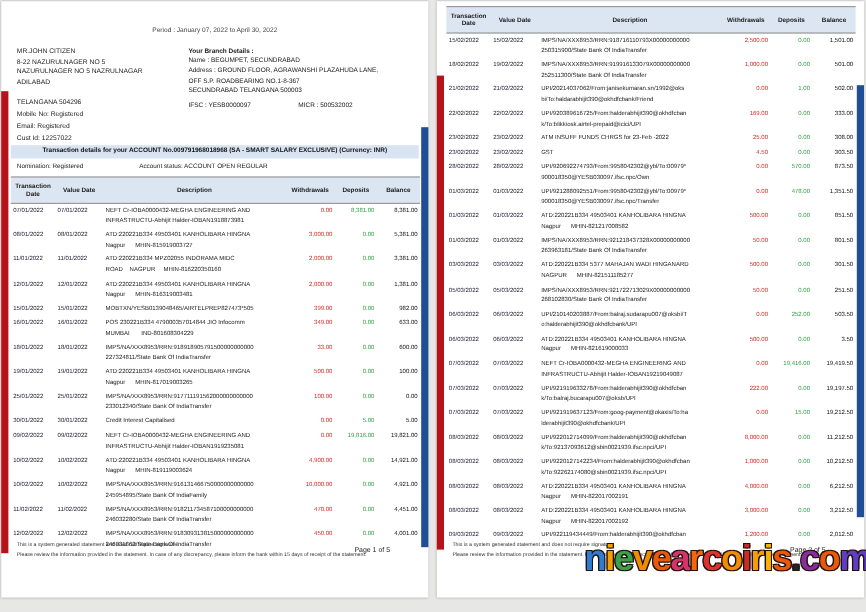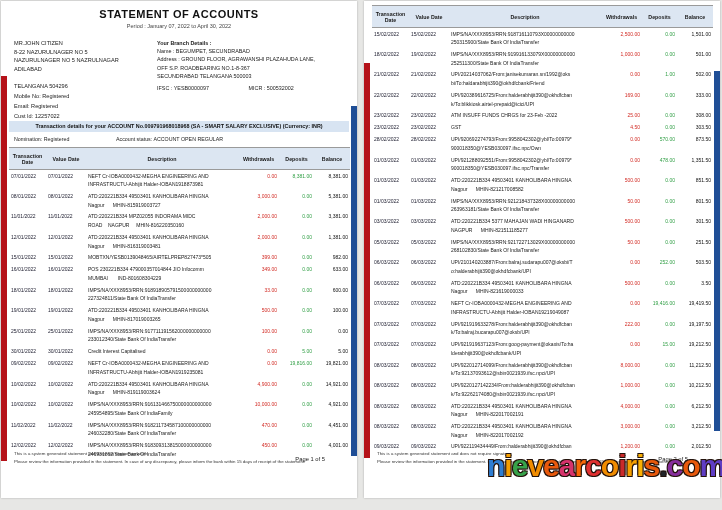--- a/index.html
+++ b/index.html
@@ -62,21 +62,20 @@
     text-shadow:-1px -1px 0 #23120b,1px -1px 0 #23120b,-1px 1px 0 #23120b,1px 1px 0 #23120b;
   }
 </style>
 </head>
 <body>
 
 <div class="page" id="page1">
   <div class="stripe red"></div>
   <div class="stripe blue"></div>
 
-  <div class="title">STATEMENT OF ACCOUNTS</div>
   <div class="period">Period : January 07, 2022 to April 30, 2022</div>
 
   <div class="cust-block">
     <div>MR.JOHN CITIZEN</div>
     <div id="cust-addr">
         <div>8-22 NAZURULNAGER NO 5</div>
         <div>NAZURULNAGER NO 5 NAZRULNAGAR</div>
         <div>ADILABAD</div>
       </div>
   </div>

